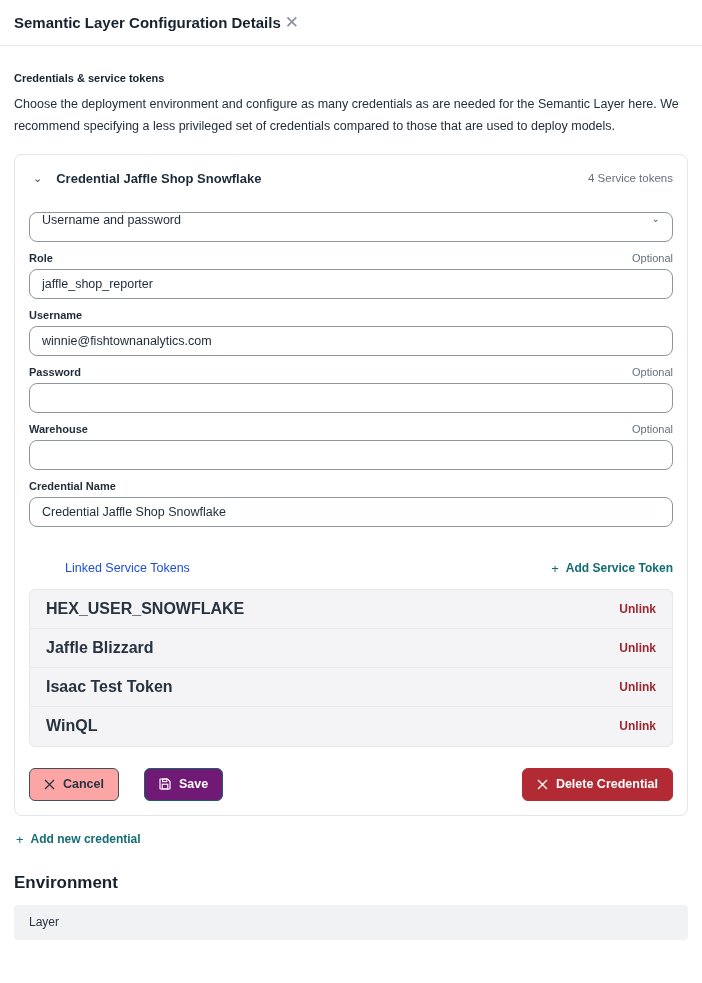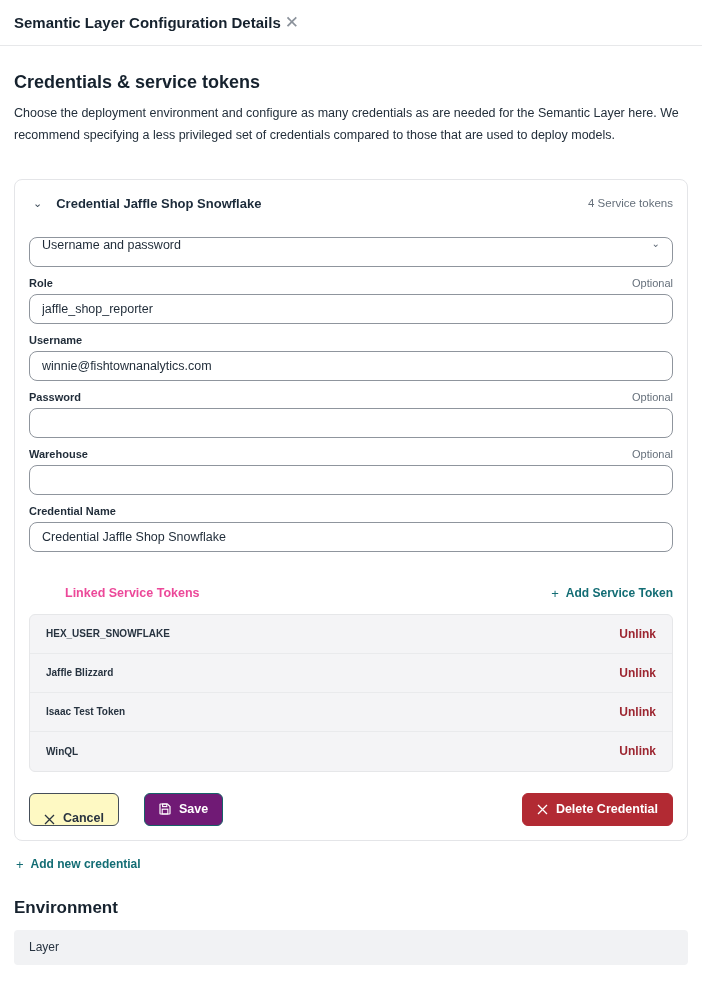--- a/index.html
+++ b/index.html
@@ -34,30 +34,30 @@
     font-size: 17px;
     line-height: 1;
     cursor: pointer;
     padding: 2px 4px;
   }
 
   
   .content { padding: 14px; }
 
   .section-h {
-    font-size: 18px;
+    font-size: 11px;
     font-weight: bold;
     color: #16222e;
     margin: 12px 0 10px 0;
   }
   .section-p {
     font-size: 12.5px;
     line-height: 1.75;
     color: #232f3b;
-    margin-bottom: 32px;
+    margin-bottom: 16px;
     max-width: 680px;
   }
 
   
   .card {
     border: 1px solid #e4e5e8;
     border-radius: 8px;
     background: #fff;
     padding: 16px 14px 14px 14px;
   }
@@ -126,22 +126,22 @@
 
   
   .tokens-header {
     display: flex;
     justify-content: space-between;
     align-items: center;
     margin: 34px 0 13px 0;
   }
   .tokens-title {
     font-size: 12.5px;
-    font-weight: bold;
-    color: #ec4899;
+    font-weight: normal;
+    color: #1d4ed8;
     padding-left: 36px;
   }
   .teal-link {
     font-size: 12px;
     font-weight: bold;
     color: #136d74;
     text-decoration: none;
     cursor: pointer;
     display: inline-flex;
     align-items: center;
@@ -158,21 +158,21 @@
   .token-row {
     height: 39px;
     display: flex;
     align-items: center;
     justify-content: space-between;
     padding: 0 16px 0 16px;
     border-bottom: 1px solid #e9eaec;
   }
   .token-row:last-child { border-bottom: none; gap: 36px; }
   .token-name {
-    font-size: 10px;
+    font-size: 16px;
     font-weight: bold;
     color: #273340;
   }
   .unlink-btn {
     background: none;
     border: none;
     font-size: 12px;
     font-weight: bold;
     color: #9c2530;
     cursor: pointer;
@@ -192,24 +192,23 @@
     font-weight: bold;
     font-family: inherit;
     display: inline-flex;
     align-items: center;
     gap: 8px;
     padding: 0 14px;
     cursor: pointer;
   }
   .btn svg { display: block; }
   .btn-outline {
-    background: #fef9c3;
+    background: #fca5a5;
     border: 1px solid #454e59;
     color: #2a3440;
-    align-items: flex-end;
   }
   .btn-teal {
     background: #701a75;
     border: 1px solid #176268;
     color: #fff;
     margin-left: 25px;
   }
   .btn-red {
     background: #b22a33;
     border: 1px solid #b22a33;

